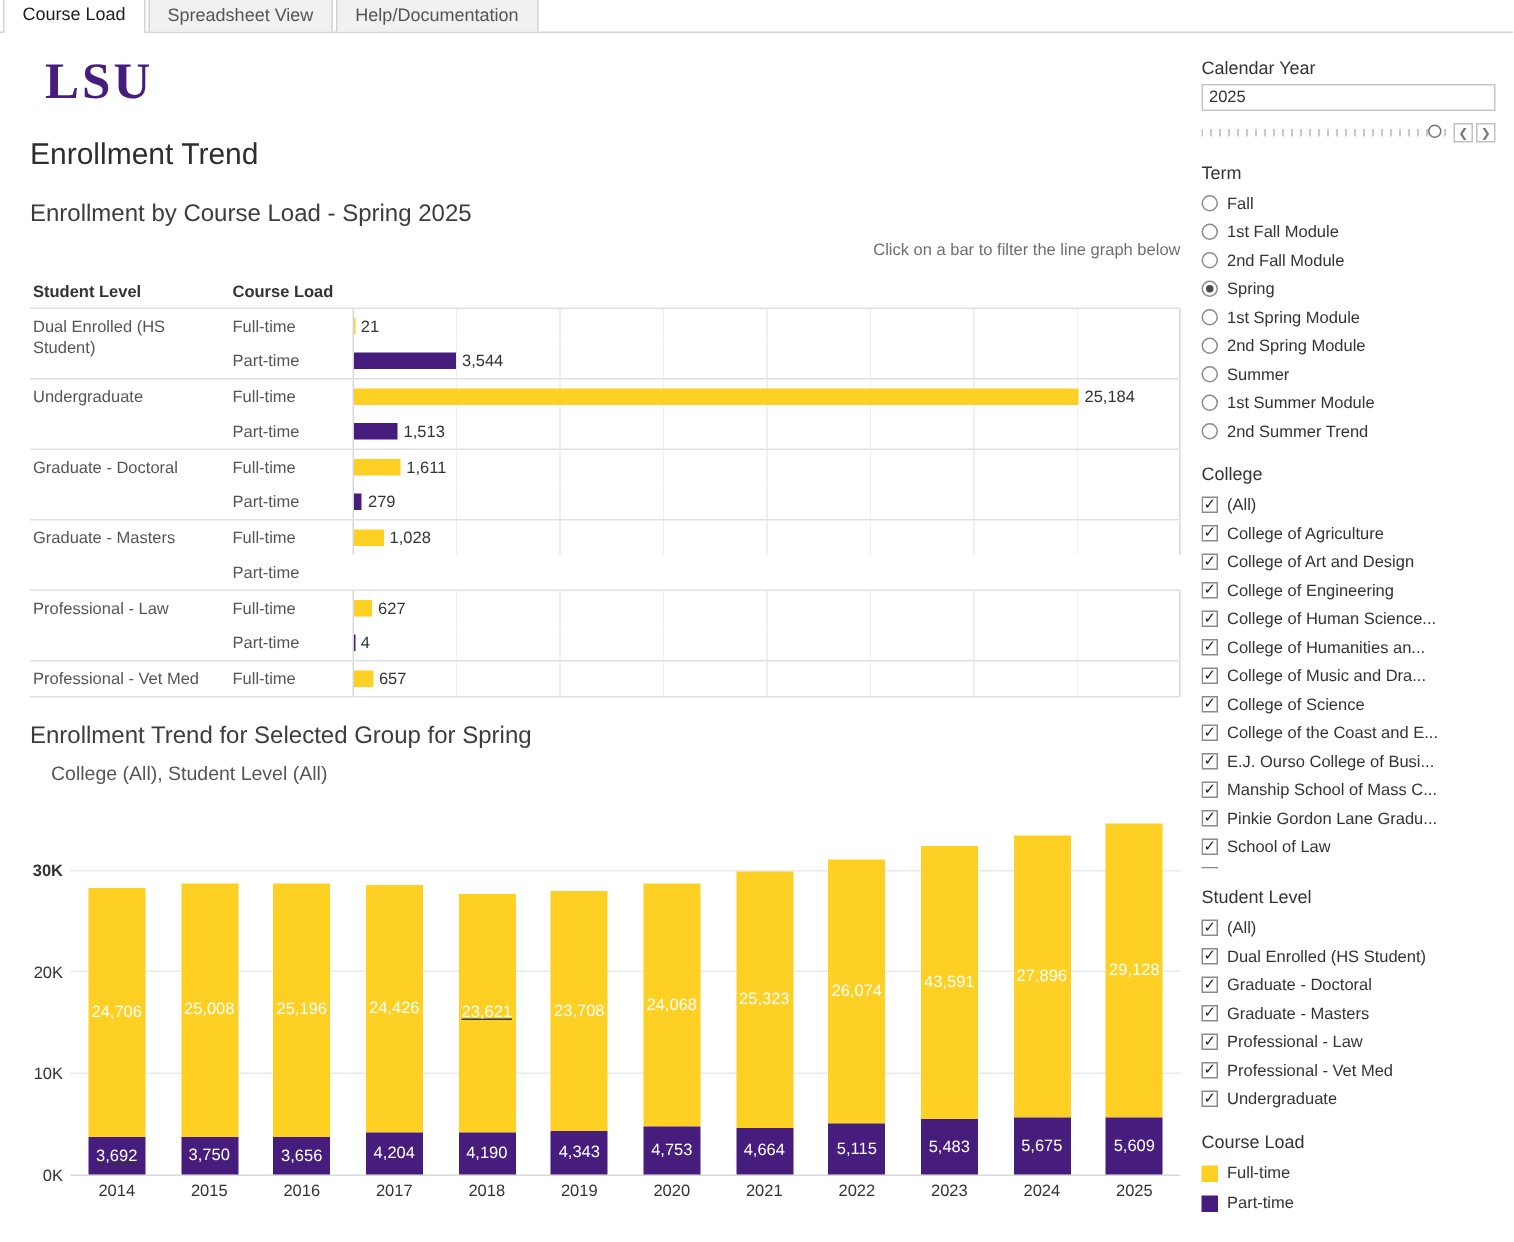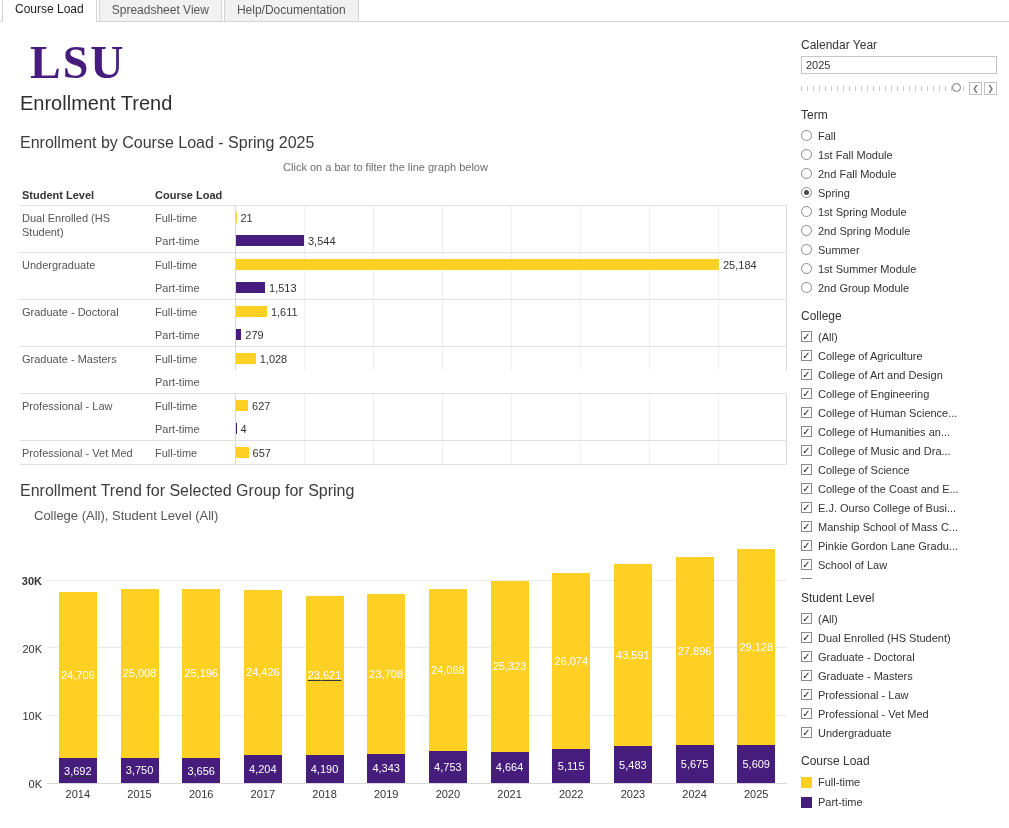--- a/index.html
+++ b/index.html
@@ -5,24 +5,24 @@
   *{margin:0;padding:0;box-sizing:border-box}
   body{font-family:"Liberation Sans",sans-serif;background:#fff}
   #app{position:relative;width:1009px;height:828px;background:#fff;overflow:hidden;font-size:11px;color:#333}
 
   
   .tabbar{position:absolute;top:0;left:0;right:0;height:22px;background:#fff;border-bottom:1px solid #d4d4d4;display:flex;align-items:flex-end;padding-left:2px}
   .tab{background:#f1f1f1;border:1px solid #d4d4d4;border-bottom:none;padding:3px 12px 4px;font-size:12px;color:#555;margin-right:2px;cursor:pointer;white-space:nowrap}
   .tab.active{background:#fff;color:#1d1d1d;margin-bottom:-1px;padding-bottom:6px}
 
   
-  .logo{position:absolute;left:30px;top:36px;font-family:"Liberation Serif",serif;font-weight:700;font-size:46px;color:#461D7C;letter-spacing:2px}
+  .logo{position:absolute;left:30px;top:36px;font-family:"Liberation Serif",serif;font-weight:700;font-size:34px;color:#461D7C;letter-spacing:2px}
   .page-title{position:absolute;left:20px;top:92px;font-size:20px;font-weight:400;color:#2e2e2e}
   .sec-title{position:absolute;left:20px;font-size:16px;font-weight:400;color:#3c3c3c}
-  .sec-sub{position:absolute;left:2px;top:161px;width:767px;text-align:center;font-size:11px;color:#6e6e6e}
+  .sec-sub{position:absolute;left:20px;top:161px;width:767px;text-align:right;font-size:11px;color:#6e6e6e}
 
   
   .bt-header{position:absolute;left:20px;top:189px;width:767px;height:14px;font-weight:700;color:#333;font-size:11px}
   .bt-header .h1{position:absolute;left:2px}
   .bt-header .h2{position:absolute;left:135px}
   #bt-wrap{position:absolute;left:20px;top:205px;width:767px;border-top:1px solid #e0e0e0}
   .bt-row{display:flex;border-bottom:1px solid #e0e0e0}
   .bt-level{width:135px;padding:5px 6px 0 2px;color:#555;line-height:1.3}
   .bt-sub{flex:1;display:flex;flex-direction:column}
   .bt-subrow{display:flex;height:23px;align-items:stretch}
@@ -389,21 +389,21 @@
           <div class="opt">
             <span class="radio"></span>
             <span class="opt-label">Summer</span>
           </div>
           <div class="opt">
             <span class="radio"></span>
             <span class="opt-label">1st Summer Module</span>
           </div>
           <div class="opt">
             <span class="radio"></span>
-            <span class="opt-label">2nd Group Module</span>
+            <span class="opt-label">2nd Summer Trend</span>
           </div>
         </div>
     </div>
 
     <div class="group">
       <div class="f-label">College</div>
       <div id="college-list">
           <div class="opt">
             <span class="cbox">✓</span>
             <span class="opt-label">(All)</span>

